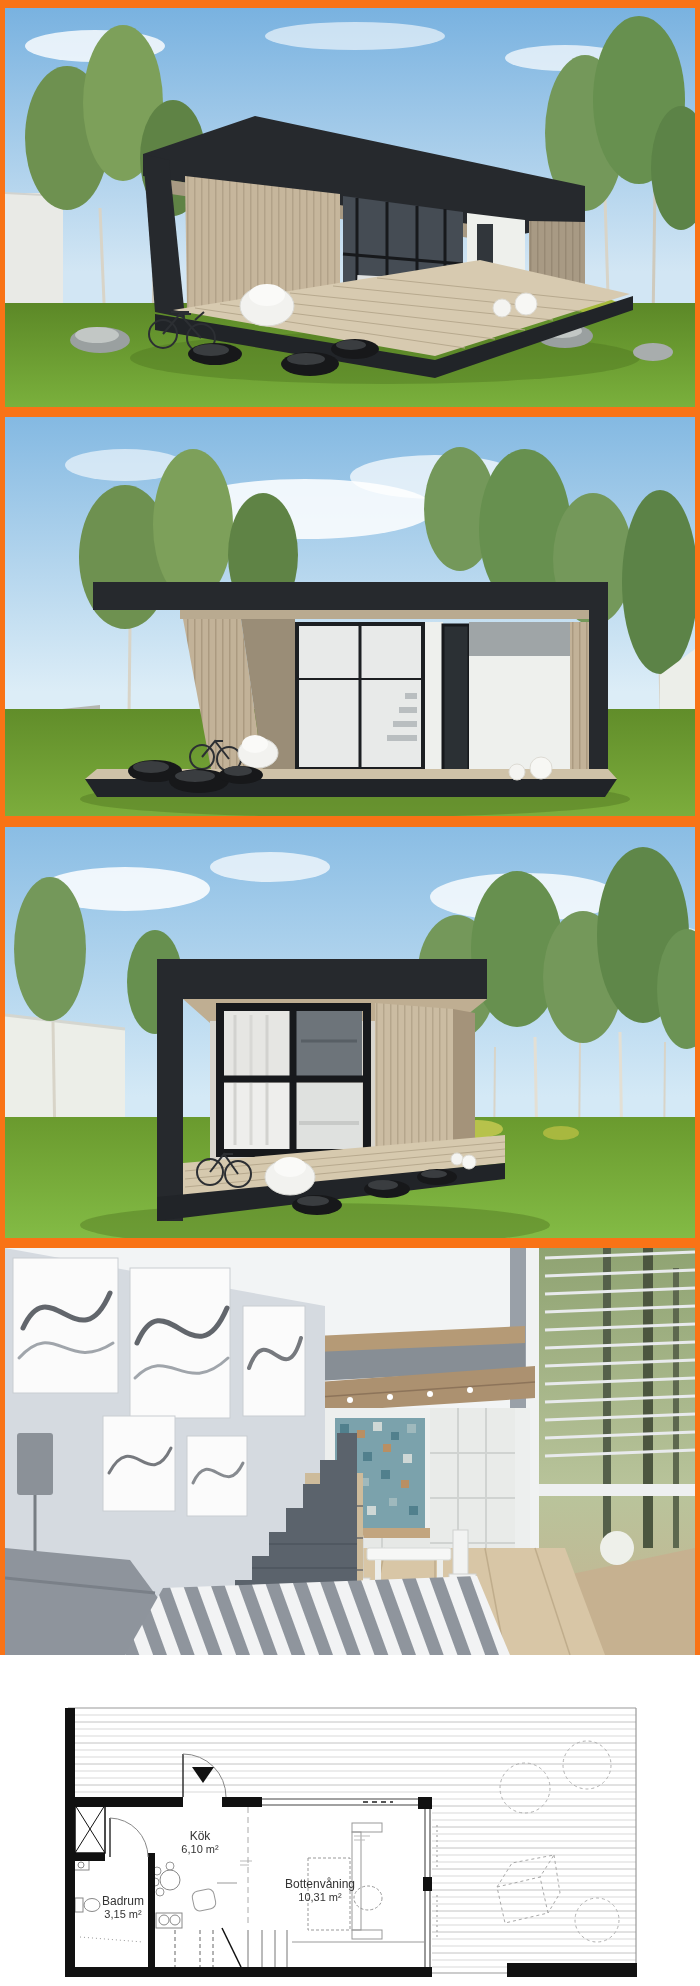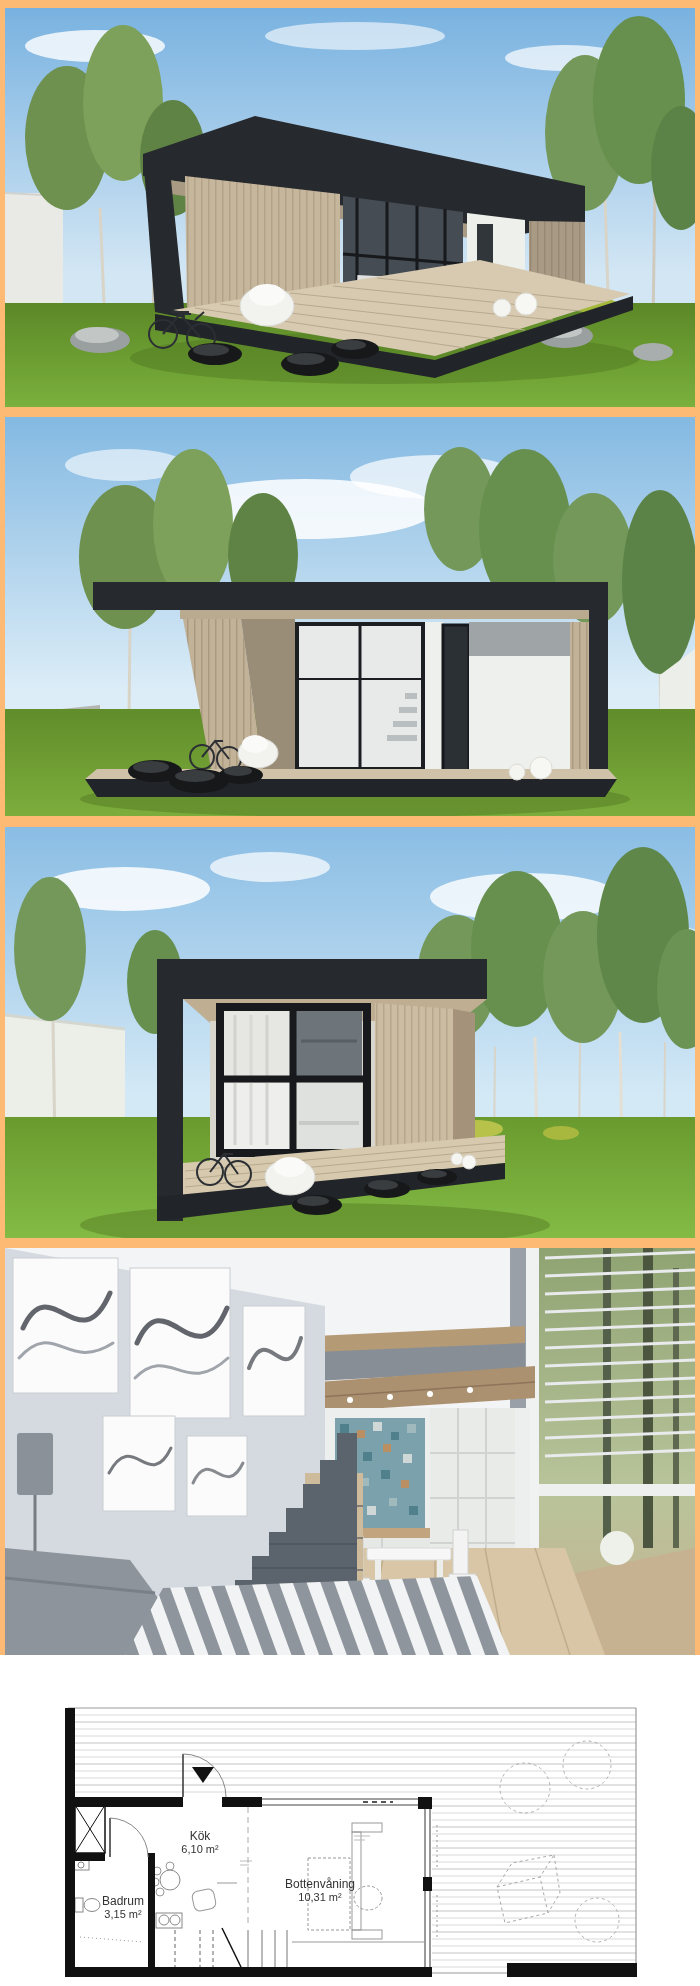--- a/index.html
+++ b/index.html
@@ -1,16 +1,16 @@
 <!DOCTYPE html>
 <html><head>
 <meta charset="utf-8">
 <style>
   html,body{margin:0;padding:0;background:#ffffff;}
-  .page{position:relative;width:700px;height:1986px;background:#fdba74;overflow:hidden;
+  .page{position:relative;width:700px;height:1986px;background:#f97316;overflow:hidden;
         font-family:"Liberation Sans",sans-serif;}
   .panel{position:absolute;left:5px;width:690px;}
   .panel svg{display:block;width:100%;height:100%;}
   .panel-plan{position:absolute;left:0;width:700px;}
   .plan-name{font:12px "Liberation Sans",sans-serif;fill:#333;}
   .plan-area{font:11px "Liberation Sans",sans-serif;fill:#333;}
 </style>
 </head>
 <body>
 

